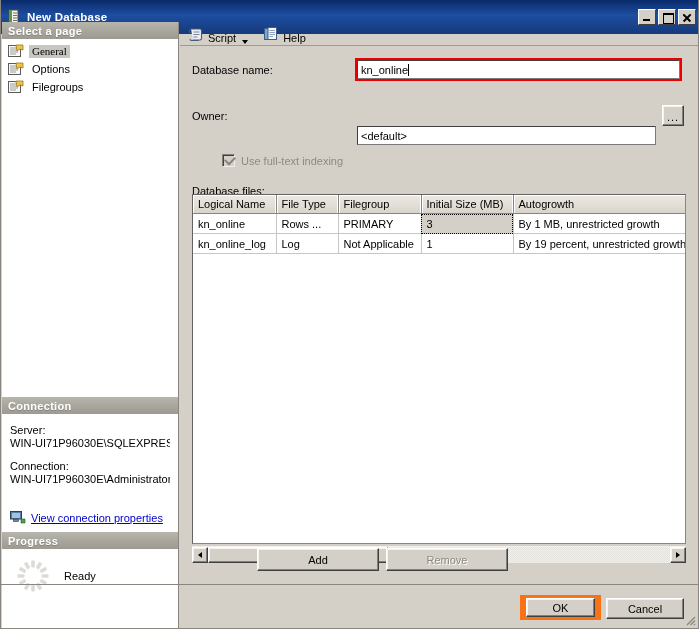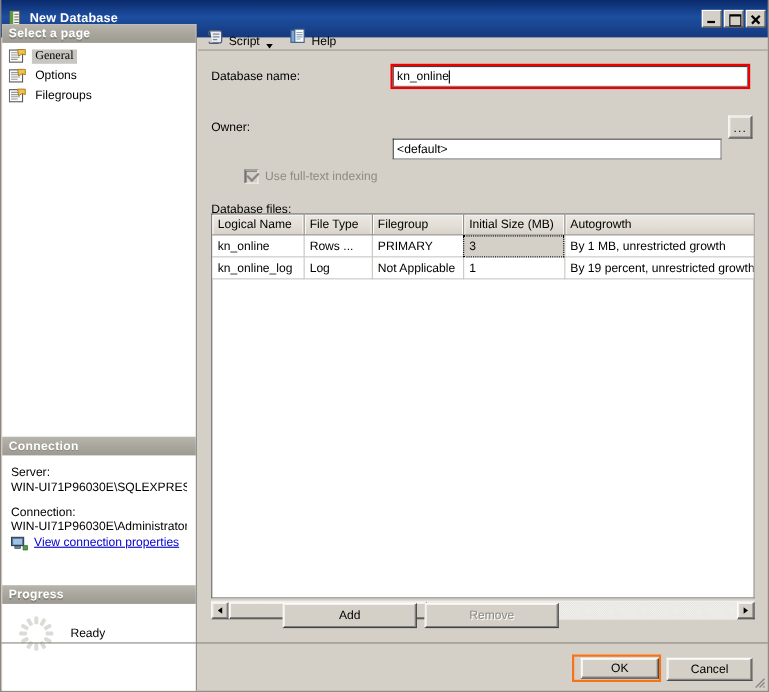--- a/index.html
+++ b/index.html
@@ -100,22 +100,22 @@
     background: #c8c6c0;
     font-family: Liberation Serif, serif;
   }
   .pg-icon { width: 16px; height: 14px; margin-right: 5px; flex: 0 0 auto; }
 
   .conn-body { padding: 10px 8px 0 8px; }
   .conn-lbl { margin-bottom: 1px; }
   .conn-val { white-space: nowrap; overflow: hidden; }
   .conn-gap { height: 11px; }
   .connlink-row {
-    display: flex; 
-    margin-top: 2px;
+    display: flex; align-items: center;
+    margin-top: 25px;
   }
   .link-text {
     color: #0000cc;
     text-decoration: underline;
     cursor: pointer;
     margin-left: 5px;
   }
   .progress-body {
     display: flex; align-items: center;
     padding: 10px 0 0 14px;
@@ -303,23 +303,23 @@
   .addbtn { position: absolute; left: 256px; top: 548px; width: 122px; }
   .removebtn { position: absolute; left: 385px; top: 548px; width: 122px; }
 
   .footer-sep {
     position: absolute; left: 0; top: 584px;
     width: 699px; height: 1px; background: #8a867f;
   }
   .okwrap {
     position: absolute; left: 519px; top: 595px;
     width: 81px; height: 25px;
-    border: 2px solid #f97316;
-    box-sizing: border-box;
-    display: flex; align-items: center; justify-content: flex-end;
+    border: 6px solid #f97316;
+    box-sizing: border-box;
+    display: flex; align-items: center; justify-content: center;
   }
   .okbtn { width: 71px; height: 19px; }
   .cancelbtn { position: absolute; left: 605px; top: 598px; width: 78px; height: 21px; }
 
   .grip { position: absolute; right: 2px; bottom: 2px; width: 12px; height: 12px; }
 </style>
 </head>
 <body>
 
 <div id="app">

